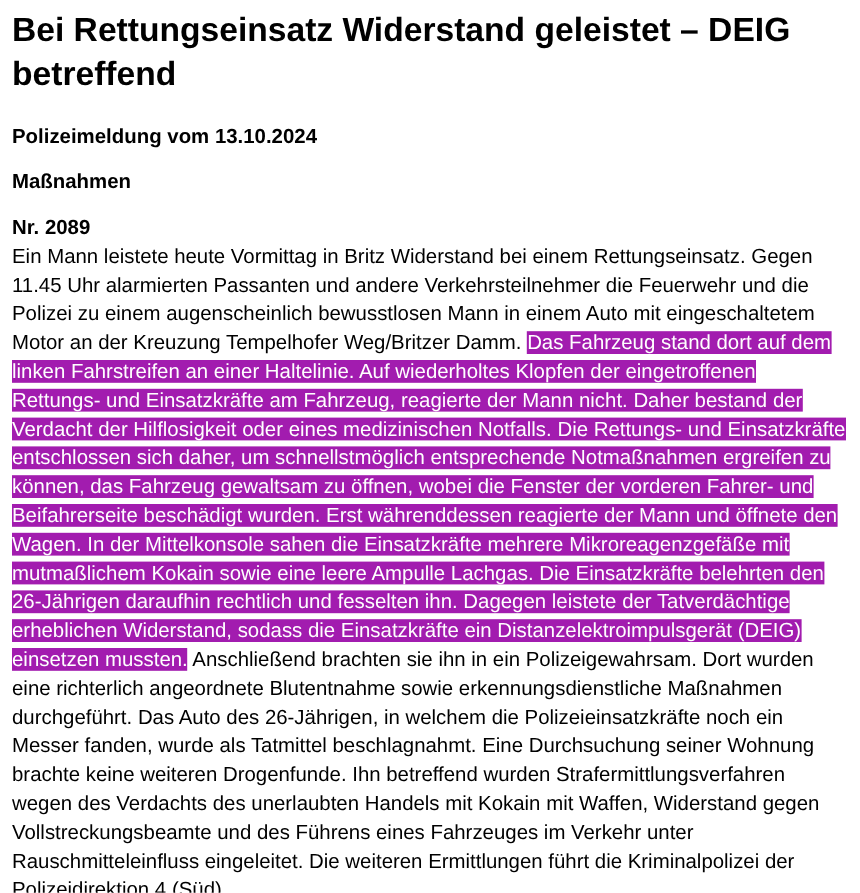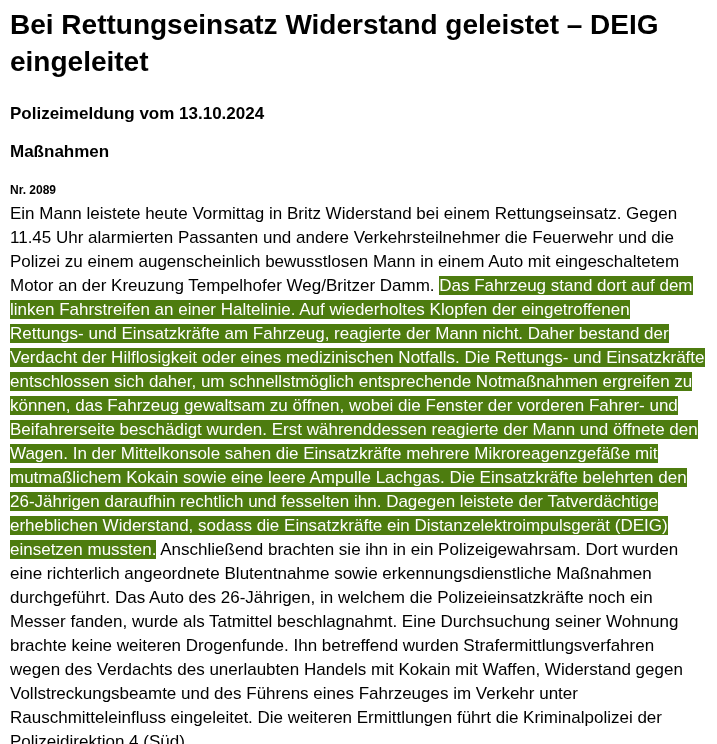--- a/index.html
+++ b/index.html
@@ -29,44 +29,44 @@
     letter-spacing: 0;
   }
   .meta-line {
     margin: 0 0 14px 0;
     font-size: 17px;
     line-height: 24px;
     font-weight: bold;
   }
   .report-number {
     margin: 0;
-    font-size: 12px;
+    font-size: 17px;
     line-height: 24px;
     font-weight: bold;
   }
   .article {
     margin: 0;
     font-size: 17px;
     line-height: 24px;
     font-weight: normal;
     text-align: left;
   }
   .selection {
-    background: #4d7c0f;
+    background: #a21caf;
     color: #ffffff;
   }
 </style>
 </head>
 <body>
 
 <div class="page">
 
   <h1 class="title">
     <div>Bei Rettungseinsatz Widerstand geleistet – DEIG</div>
-    <div>eingeleitet</div>
+    <div>betreffend</div>
   </h1>
 
   <p class="meta-line">Polizeimeldung vom 13.10.2024</p>
 
   <p class="meta-line">Maßnahmen</p>
 
   <p class="report-number">Nr. 2089</p>
 
   <p class="article"><span>Ein Mann leistete heute Vormittag in Britz Widerstand bei einem Rettungseinsatz. Gegen 11.45 Uhr alarmierten Passanten und andere Verkehrsteilnehmer die Feuerwehr und die Polizei zu einem augenscheinlich bewusstlosen Mann in einem Auto mit eingeschaltetem Motor an der Kreuzung Tempelhofer Weg/Britzer Damm. </span><span class="selection">Das Fahrzeug stand dort auf dem linken Fahrstreifen an einer Haltelinie. Auf wiederholtes Klopfen der eingetroffenen Rettungs- und Einsatzkräfte am Fahrzeug, reagierte der Mann nicht. Daher bestand der Verdacht der Hilflosigkeit oder eines medizinischen Notfalls. Die Rettungs- und Einsatzkräfte entschlossen sich daher, um schnellstmöglich entsprechende Notmaßnahmen ergreifen zu können, das Fahrzeug gewaltsam zu öffnen, wobei die Fenster der vorderen Fahrer- und Beifahrerseite beschädigt wurden. Erst währenddessen reagierte der Mann und öffnete den Wagen. In der Mittelkonsole sahen die Einsatzkräfte mehrere Mikroreagenzgefäße mit mutmaßlichem Kokain sowie eine leere Ampulle Lachgas. Die Einsatzkräfte belehrten den 26-Jährigen daraufhin rechtlich und fesselten ihn. Dagegen leistete der Tatverdächtige erheblichen Widerstand, sodass die Einsatzkräfte ein Distanzelektroimpulsgerät (DEIG) einsetzen mussten.</span><span> Anschließend brachten sie ihn in ein Polizeigewahrsam. Dort wurden eine richterlich angeordnete Blutentnahme sowie erkennungsdienstliche Maßnahmen durchgeführt. Das Auto des 26-Jährigen, in welchem die Polizeieinsatzkräfte noch ein Messer fanden, wurde als Tatmittel beschlagnahmt. Eine Durchsuchung seiner Wohnung brachte keine weiteren Drogenfunde. Ihn betreffend wurden Strafermittlungsverfahren wegen des Verdachts des unerlaubten Handels mit Kokain mit Waffen, Widerstand gegen Vollstreckungsbeamte und des Führens eines Fahrzeuges im Verkehr unter Rauschmitteleinfluss eingeleitet. Die weiteren Ermittlungen führt die Kriminalpolizei der Polizeidirektion 4 (Süd).</span></p>
 

